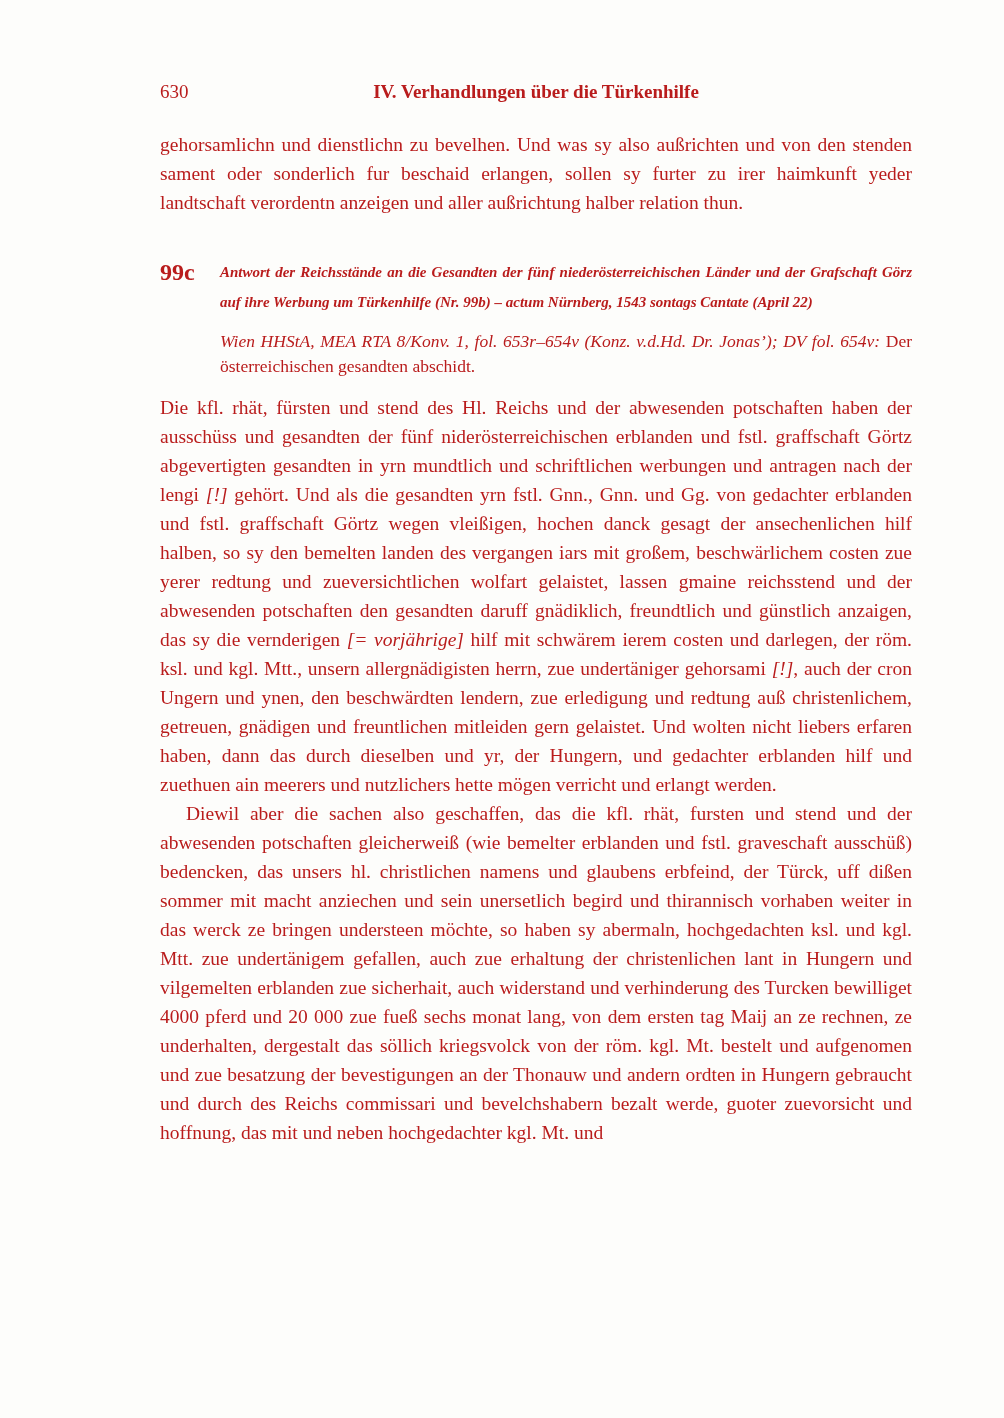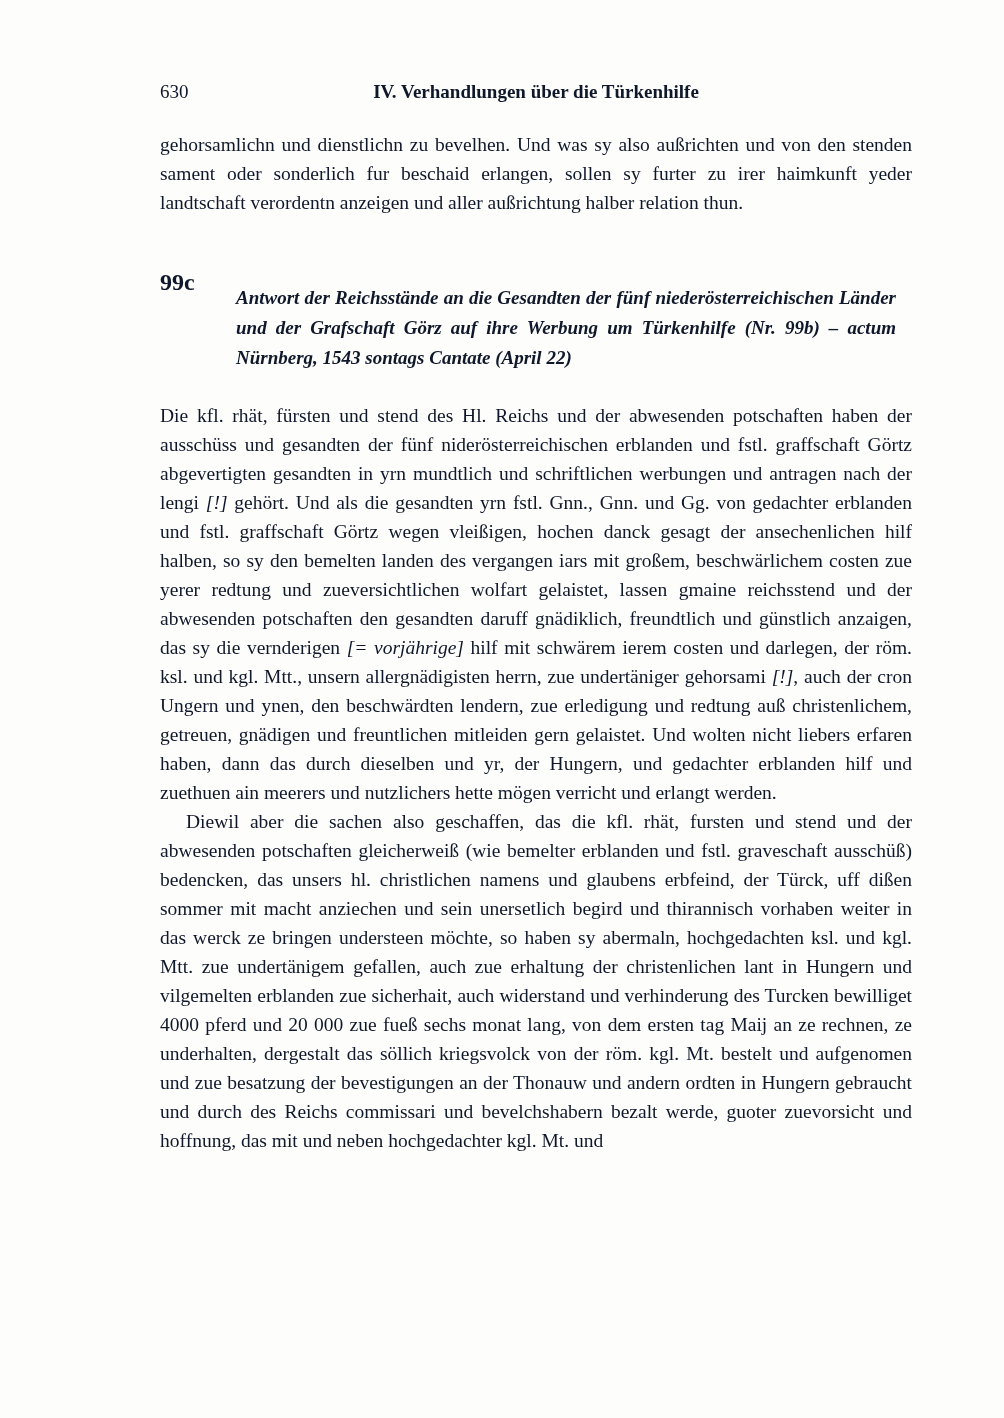--- a/index.html
+++ b/index.html
@@ -8,21 +8,21 @@
     background: #e8e8e6;
   }
   .page {
     position: relative;
     width: 1004px;
     height: 1418px;
     margin: 0 auto;
     background: #fdfdfb;
     box-sizing: border-box;
     padding: 78px 92px 0 160px;
-    color: #0f172a;
+    color: #b91c1c;
     font-family: "Liberation Serif", "DejaVu Serif", serif;
     overflow: hidden;
   }
   .page-header {
     position: relative;
     height: 28px;
     font-size: 19px;
     line-height: 28px;
     margin-bottom: 24px;
   }
@@ -36,38 +36,38 @@
     text-align: center;
     font-weight: bold;
   }
   .body-par {
     margin: 0;
     font-size: 19.5px;
     line-height: 29px;
     text-align: justify;
   }
   .intro {
-    margin-bottom: 50px;
+    margin-bottom: 40px;
   }
   .doc-heading {
     display: flex;
     margin: 0 0 12px 0;
   }
   .doc-number {
     flex: 0 0 60px;
     font-weight: 700;
     font-size: 24px;
     line-height: 30px;
   }
   .doc-title {
-    margin: 16px;
+    margin: 0;
     flex: 1;
     font-weight: 700;
     font-style: italic;
-    font-size: 19px;
+    font-size: 15px;
     line-height: 30px;
     text-align: justify;
   }
   .source-note {
     margin: 0 0 14px 60px;
     font-size: 17.5px;
     line-height: 25px;
     text-align: justify;
   }
   .it {
@@ -87,18 +87,19 @@
     <span class="running-title">IV. Verhandlungen über die Türkenhilfe</span>
   </header>
 
   <p class="body-par intro">gehorsamlichn und dienstlichn zu bevelhen. Und was sy also außrichten und von den stenden sament oder sonderlich fur beschaid erlangen, sollen sy furter zu irer haimkunft yeder landtschaft verordentn anzeigen und aller außrichtung halber relation thun.</p>
 
   <section class="doc-heading">
     <span class="doc-number">99c</span>
     <h2 class="doc-title">Antwort der Reichsstände an die Gesandten der fünf niederösterreichischen Länder und der Grafschaft Görz auf ihre Werbung um Türkenhilfe (Nr. 99b) – actum Nürnberg, 1543 sontags Cantate (April 22)</h2>
   </section>
 
+  <p class="source-note"><span class="it">Wien HHStA, MEA RTA 8/Konv. 1, fol. 653r–654v (Konz. v.d.Hd. Dr. Jonas’); DV fol. 654v:</span><span> Der österreichischen gesandten abschidt.</span></p>
 
   <p class="body-par"><span>Die kfl. rhät, fürsten und stend des Hl. Reichs und der abwesenden potschaften haben der ausschüss und gesandten der fünf niderösterreichischen erblanden und fstl. graffschaft Görtz abgevertigten gesandten in yrn mundtlich und schriftlichen werbungen und antragen nach der lengi </span><span class="it">[!]</span><span> gehört. Und als die gesandten yrn fstl. Gnn., Gnn. und Gg. von gedachter erblanden und fstl. graffschaft Görtz wegen vleißigen, hochen danck gesagt der ansechenlichen hilf halben, so sy den bemelten landen des vergangen iars mit großem, beschwärlichem costen zue yerer redtung und zueversichtlichen wolfart gelaistet, lassen gmaine reichsstend und der abwesenden potschaften den gesandten daruff gnädiklich, freundtlich und günstlich anzaigen, das sy die vernderigen </span><span class="it">[= vorjährige]</span><span> hilf mit schwärem ierem costen und darlegen, der röm. ksl. und kgl. Mtt., unsern allergnädigisten herrn, zue undertäniger gehorsami </span><span class="it">[!]</span><span>, auch der cron Ungern und ynen, den beschwärdten lendern, zue erledigung und redtung auß christenlichem, getreuen, gnädigen und freuntlichen mitleiden gern gelaistet. Und wolten nicht liebers erfaren haben, dann das durch dieselben und yr, der Hungern, und gedachter erblanden hilf und zuethuen ain meerers und nutzlichers hette mögen verricht und erlangt werden.</span></p>
 
   <p class="body-par indent">Diewil aber die sachen also geschaffen, das die kfl. rhät, fursten und stend und der abwesenden potschaften gleicherweiß (wie bemelter erblanden und fstl. graveschaft ausschüß) bedencken, das unsers hl. christlichen namens und glaubens erbfeind, der Türck, uff dißen sommer mit macht anziechen und sein unersetlich begird und thirannisch vorhaben weiter in das werck ze bringen understeen möchte, so haben sy abermaln, hochgedachten ksl. und kgl. Mtt. zue undertänigem gefallen, auch zue erhaltung der christenlichen lant in Hungern und vilgemelten erblanden zue sicherhait, auch widerstand und verhinderung des Turcken bewilliget 4000 pferd und 20 000 zue fueß sechs monat lang, von dem ersten tag Maij an ze rechnen, ze underhalten, dergestalt das söllich kriegsvolck von der röm. kgl. Mt. bestelt und aufgenomen und zue besatzung der bevestigungen an der Thonauw und andern ordten in Hungern gebraucht und durch des Reichs commissari und bevelchshabern bezalt werde, guoter zuevorsicht und hoffnung, das mit und neben hochgedachter kgl. Mt. und</p>
 
 </div>
 
 </body></html>

